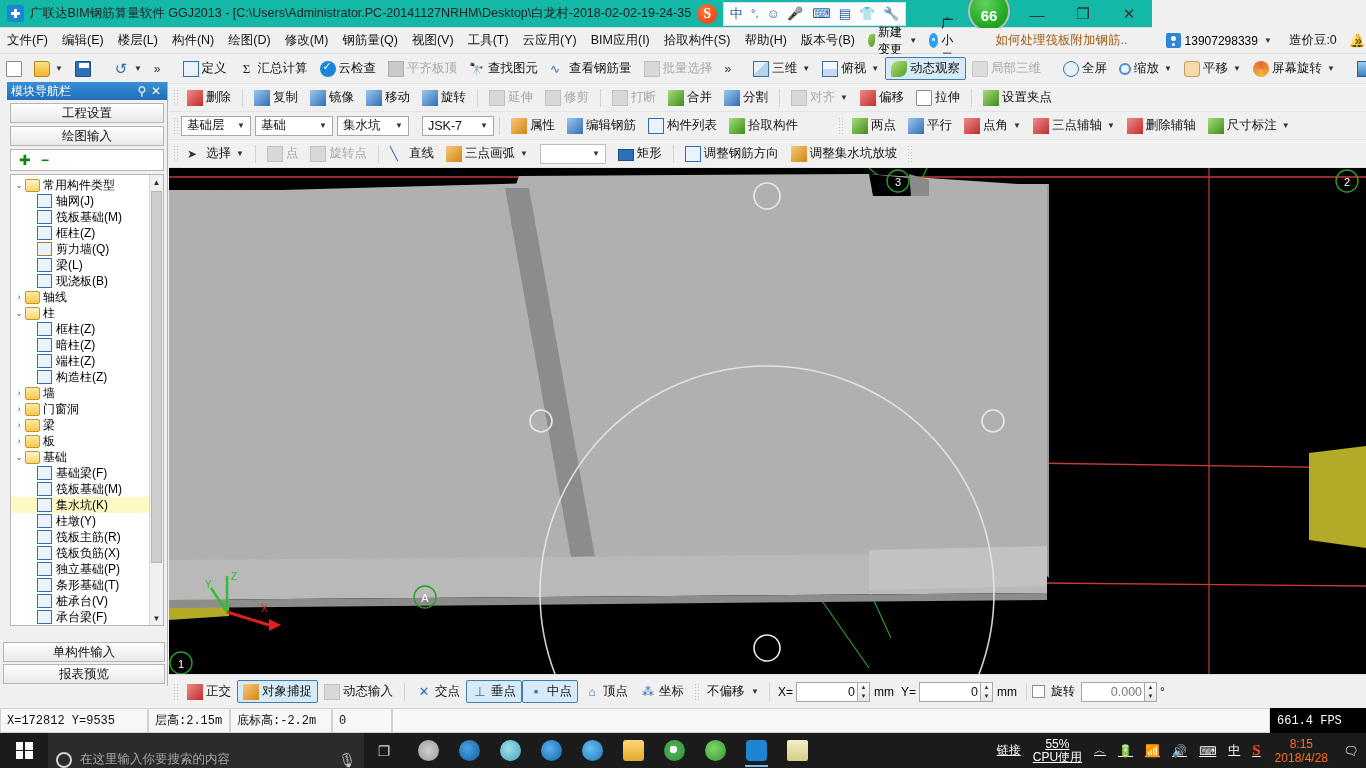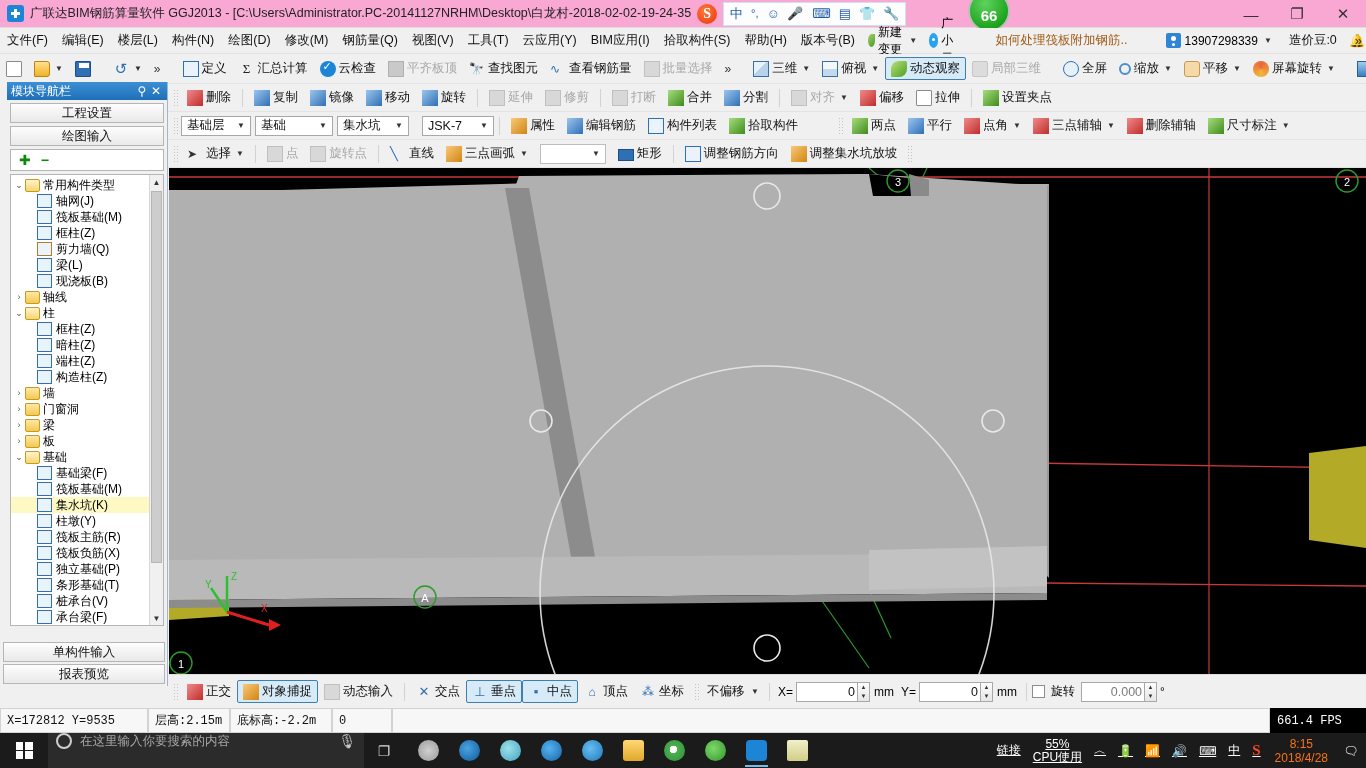--- a/index.html
+++ b/index.html
@@ -7,22 +7,22 @@
   body {
     font-family: "Liberation Sans","DejaVu Sans",sans-serif;
     font-size: 12px;
     background:#f0f0f0;
     -webkit-font-smoothing: none;
   }
   .app { position:relative; width:1366px; height:768px; }
 
   
   .titlebar{
-    position:absolute; left:0; top:0; width:1366px; height:28px;
-    background:#f9a8d4; border-bottom:1px solid #dcdcdc;
+    position:absolute; left:0; top:0; width:1152px; height:28px;
+    background:#14b8a6; border-bottom:1px solid #dcdcdc;
     display:flex; align-items:center;
   }
   .app-ico{
     width:17px;height:17px;margin-left:7px;margin-right:6px;border-radius:3px;
     background:#1d85d6; position:relative; flex:0 0 auto;
   }
   .app-ico:before{content:"";position:absolute;left:4px;top:7px;width:9px;height:3px;background:#fff;}
   .app-ico:after{content:"";position:absolute;left:7px;top:4px;width:3px;height:9px;background:#fff;}
   .title-txt{ font-size:12.5px; color:#222; white-space:nowrap; letter-spacing:0; }
 
@@ -171,21 +171,21 @@
   
   .statusbar{ position:absolute;left:0;top:708px;width:1366px;height:25px;background:#f0f0f0;display:flex;align-items:stretch;}
   .scell{ border:1px solid #d2d2d2;background:#f7f7f7;display:flex;align-items:center;padding:0 6px;
      font-family:"Liberation Mono","DejaVu Sans Mono",monospace;font-size:12px;color:#111;}
 
   
   .taskbar{ position:absolute;left:0;top:733px;width:1366px;height:35px;background:#1b1b1b;display:flex;align-items:center;}
   .startbtn{ width:48px;height:35px;display:flex;align-items:center;justify-content:center;}
   .winlogo{ width:17px;height:17px; display:grid;grid-template-columns:1fr 1fr;grid-template-rows:1fr 1fr;gap:1.6px;}
   .winlogo i{background:#fff;display:block;}
-  .searchbox{ width:316px;height:35px;background:#2b2b2b;display:flex;align-items:flex-start;gap:8px;padding:0 8px;}
+  .searchbox{ width:316px;height:35px;background:#2b2b2b;display:flex;align-items:flex-end;gap:8px;padding:0 8px;}
   .circ{width:16px;height:16px;border:2px solid #cfcfcf;border-radius:50%;}
   .searchtxt{color:#a6a6a6;font-size:12.5px;}
   .mic{margin-left:auto;color:#c9c9c9;font-size:14px;}
   .tviews{width:40px;height:35px;display:flex;align-items:center;justify-content:center;color:#d6d6d6;font-size:14px;}
   .tbapps{display:flex;align-items:center;gap:0;margin-left:4px;}
   .tapp{width:41px;height:35px;display:flex;align-items:center;justify-content:center;position:relative;}
   .tapp .sq{width:21px;height:21px;border-radius:4px;}
   .tapp.open:after{content:"";position:absolute;bottom:1px;left:9px;width:23px;height:2px;background:#76b9ed;}
   .tray{ margin-left:auto;display:flex;align-items:center;height:35px;color:#fff;}
   .traycell{display:flex;align-items:center;justify-content:center;height:35px;padding:0 6px;font-size:12px;text-decoration:underline;}

